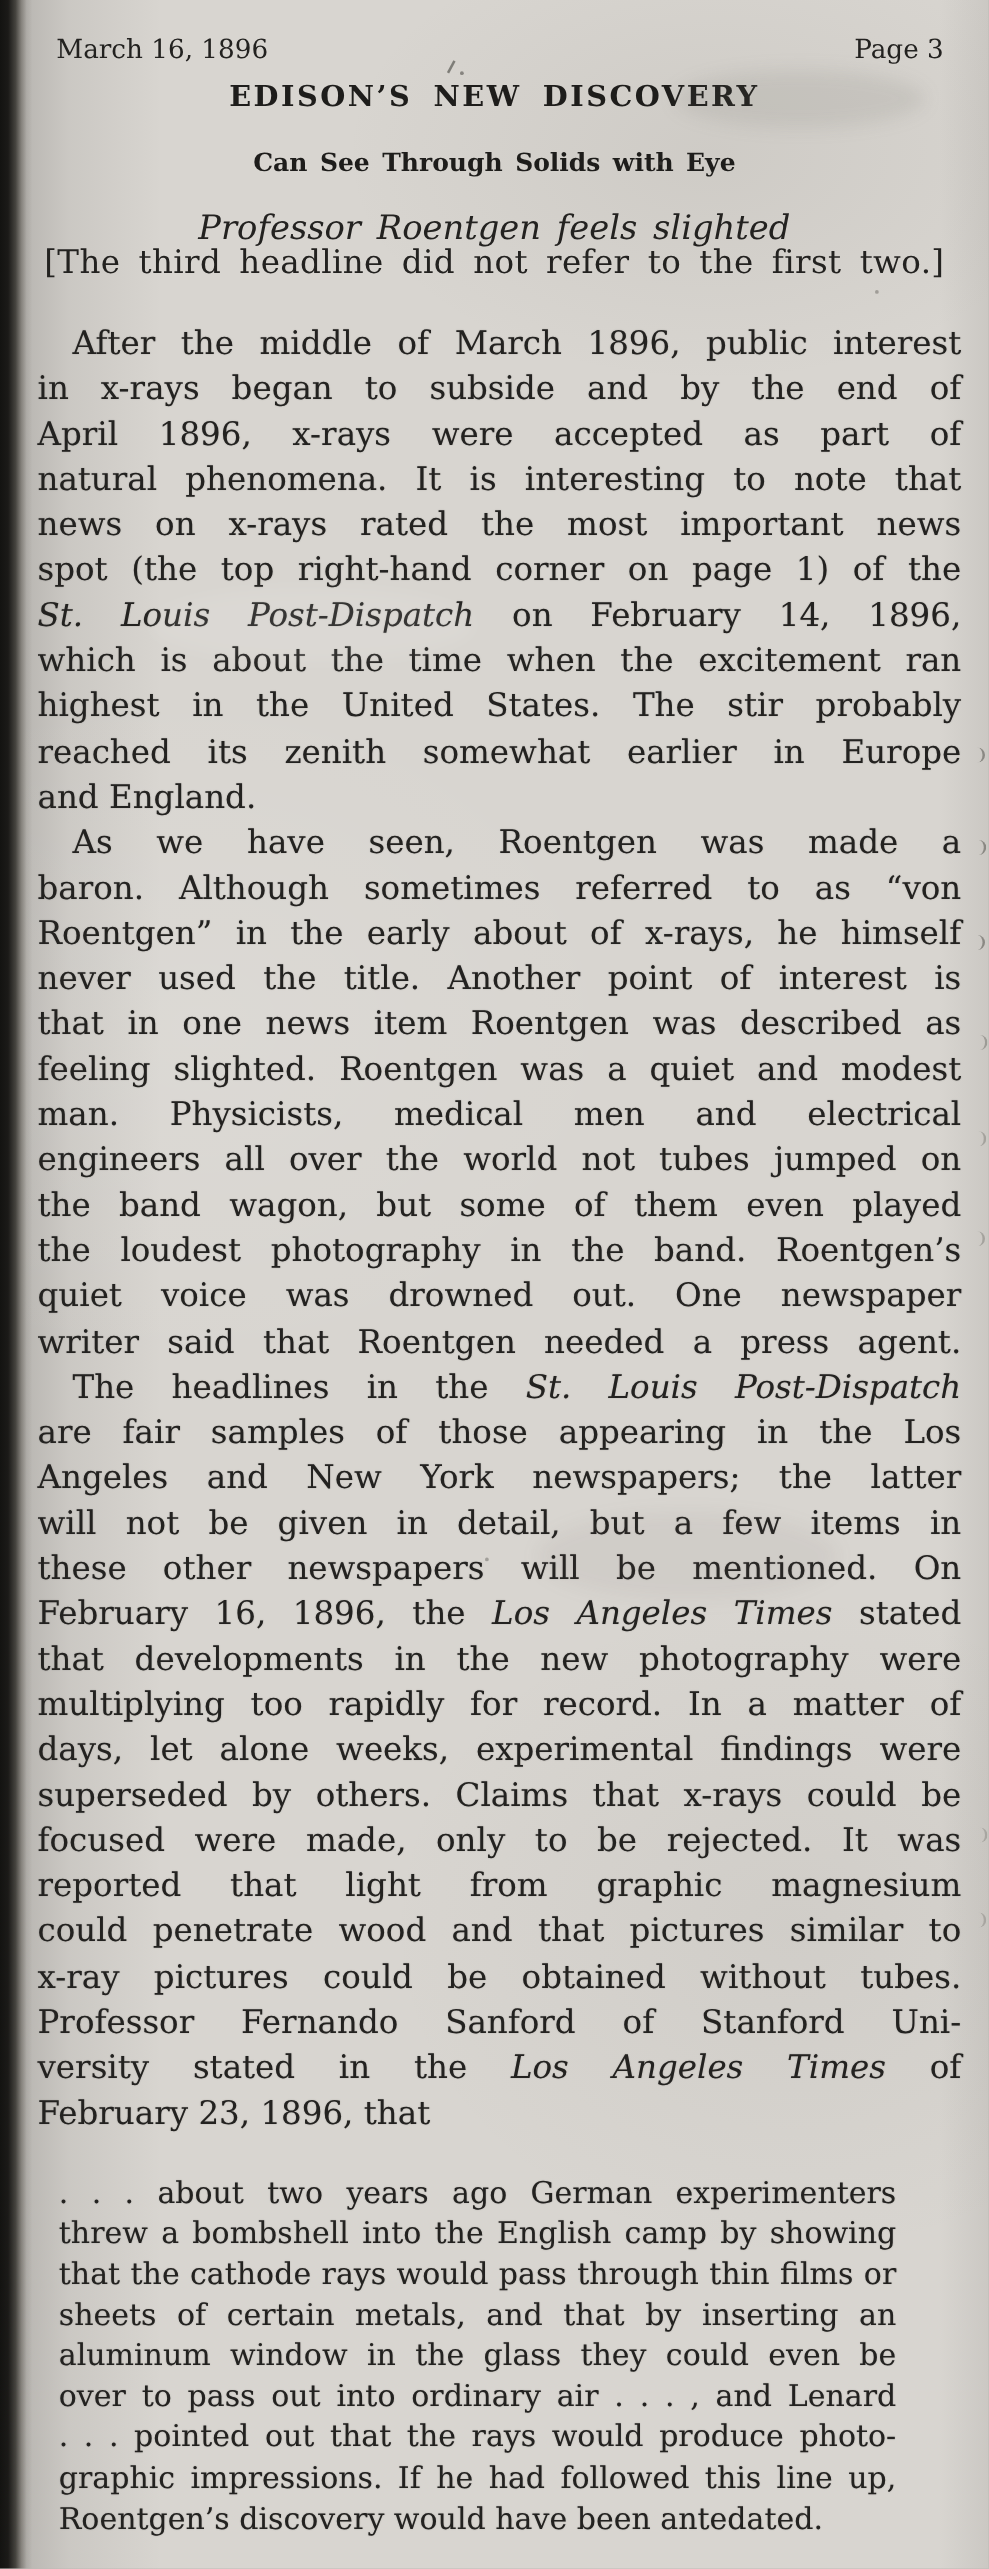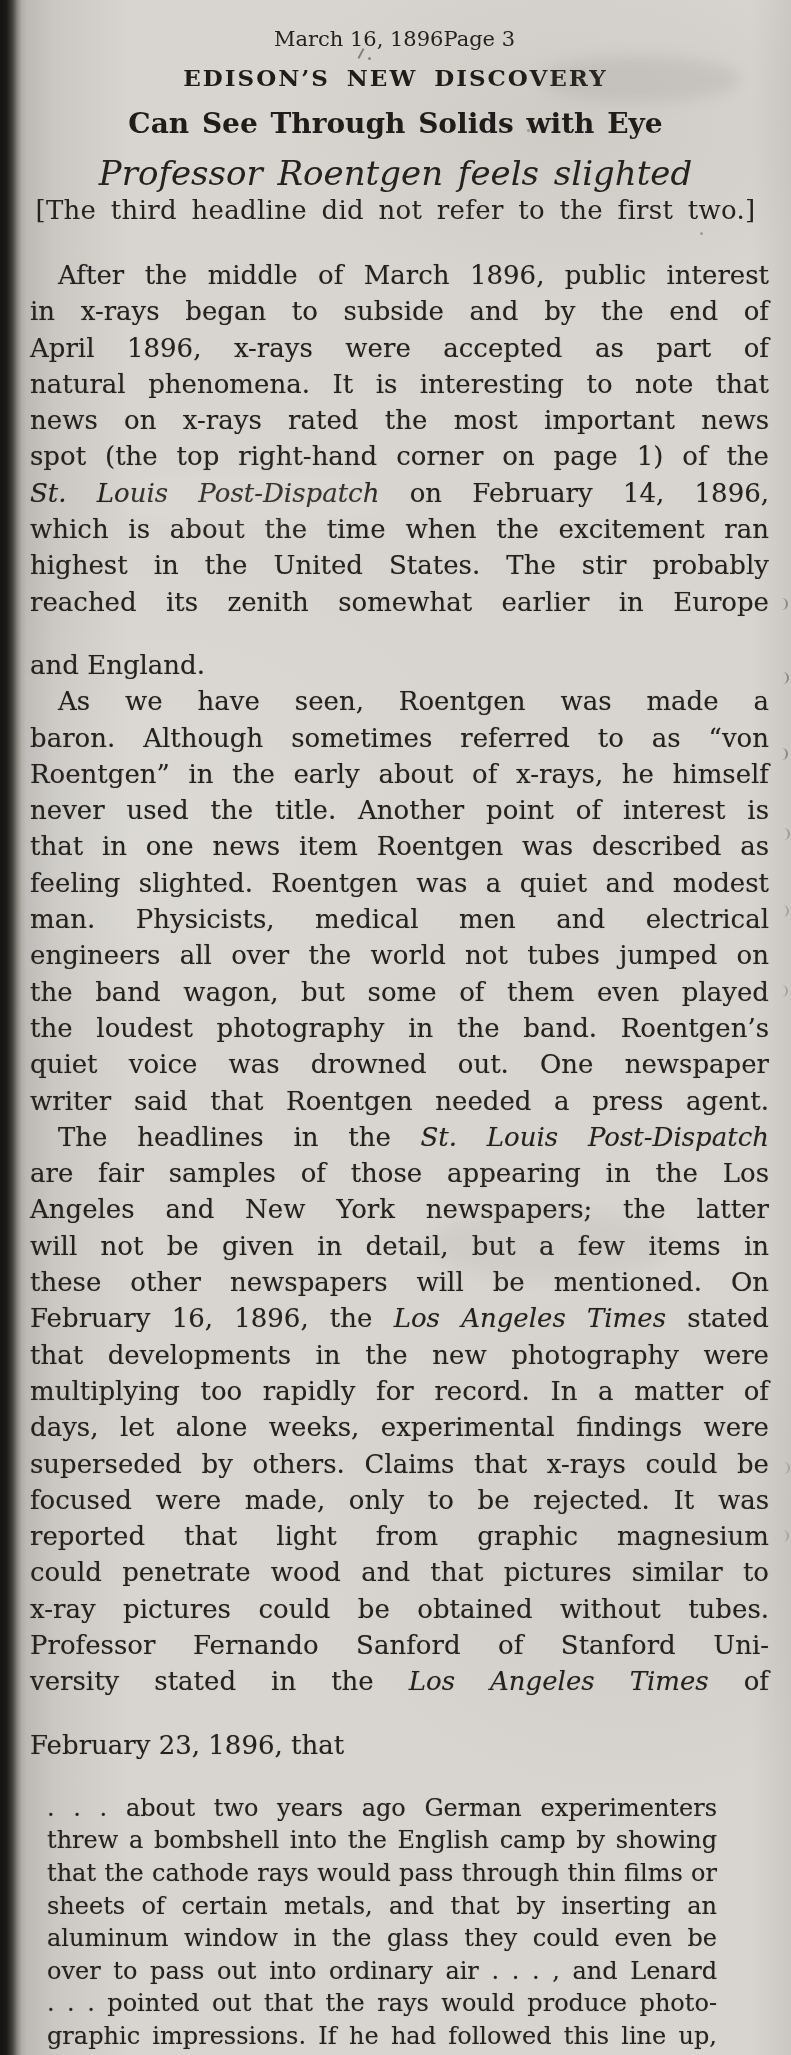--- a/index.html
+++ b/index.html
@@ -13,37 +13,37 @@
       linear-gradient(270deg, rgba(30,29,27,0.07) 0px, rgba(30,29,27,0.0) 40px),
       #d8d5d0;
     font-family:"DejaVu Serif","Liberation Serif",serif;
     color:#232220;
   }
   .spine {
     position:absolute; left:0; top:0; bottom:0; width:26px;
     background:linear-gradient(90deg,#131311 0%,#1b1a18 25%,#46443f 48%,#86837d 66%,rgba(150,147,141,0.35) 82%,rgba(150,147,141,0) 100%);
   }
   .header-row {
-    position:absolute; top:27px; left:34px; right:36px;
-    display:flex; justify-content:center;
+    position:absolute; top:27px; left:45px; right:36px;
+    display:flex; justify-content:space-between;
     font-size:21px; line-height:24px;
   }
   .hl { position:absolute; left:0; right:0; text-align:center; }
   .hl-main  { top:64px;  font-size:23px; font-weight:bold; letter-spacing:2px; word-spacing:7px; color:#1e1d1b; }
-  .hl-sub   { top:107px; font-size:28px; font-weight:bold; word-spacing:3px; color:#1e1d1b; }
-  .hl-byline{ top:153px; font-size:34px; font-style:italic; word-spacing:4px; }
+  .hl-sub   { top:118px; font-size:20px; font-weight:bold; word-spacing:3px; color:#1e1d1b; }
+  .hl-byline{ top:167px; font-size:27px; font-style:italic; word-spacing:4px; }
   .hl-note  { top:195px; font-size:26px; word-spacing:6px; letter-spacing:0.3px; }
   .body-text {
     position:absolute; top:257px; left:30px; right:22px;
     text-shadow:0 0 1px rgba(45,44,40,0.35);
   }
   .para.body  { font-size:26px; line-height:36.3px; }
   .para.quote { font-size:24px; line-height:32.6px; margin:29px 52px 0 17px; }
   .line { text-align:justify; text-align-last:justify; -moz-text-align-last:justify; }
-  .line.noj { text-align-last:left;margin-top:27px; -moz-text-align-last:left; }
+  .line.noj { text-align-last:left; -moz-text-align-last:left; }
   .line.indent { text-indent:28px; }
   .it { font-style:italic; }
   
   .mark { position:absolute; pointer-events:none; }
   .slash { left:360px; top:48px; width:2px; height:11px; background:rgba(55,54,50,0.55); transform:rotate(28deg); }
   .slashdot { left:368px; top:57px; width:3px; height:3px; border-radius:50%; background:rgba(55,54,50,0.5); }
   .smudge { position:absolute; border-radius:50%; filter:blur(7px); pointer-events:none; }
   .sm1 { left:540px; top:56px; width:200px; height:46px; background:rgba(108,105,98,0.12); }
   .sm2 { left:120px; top:470px; width:260px; height:60px; background:rgba(255,255,255,0.09); }
   .sm3 { left:430px; top:1210px; width:240px; height:70px; background:rgba(108,105,98,0.07); }

